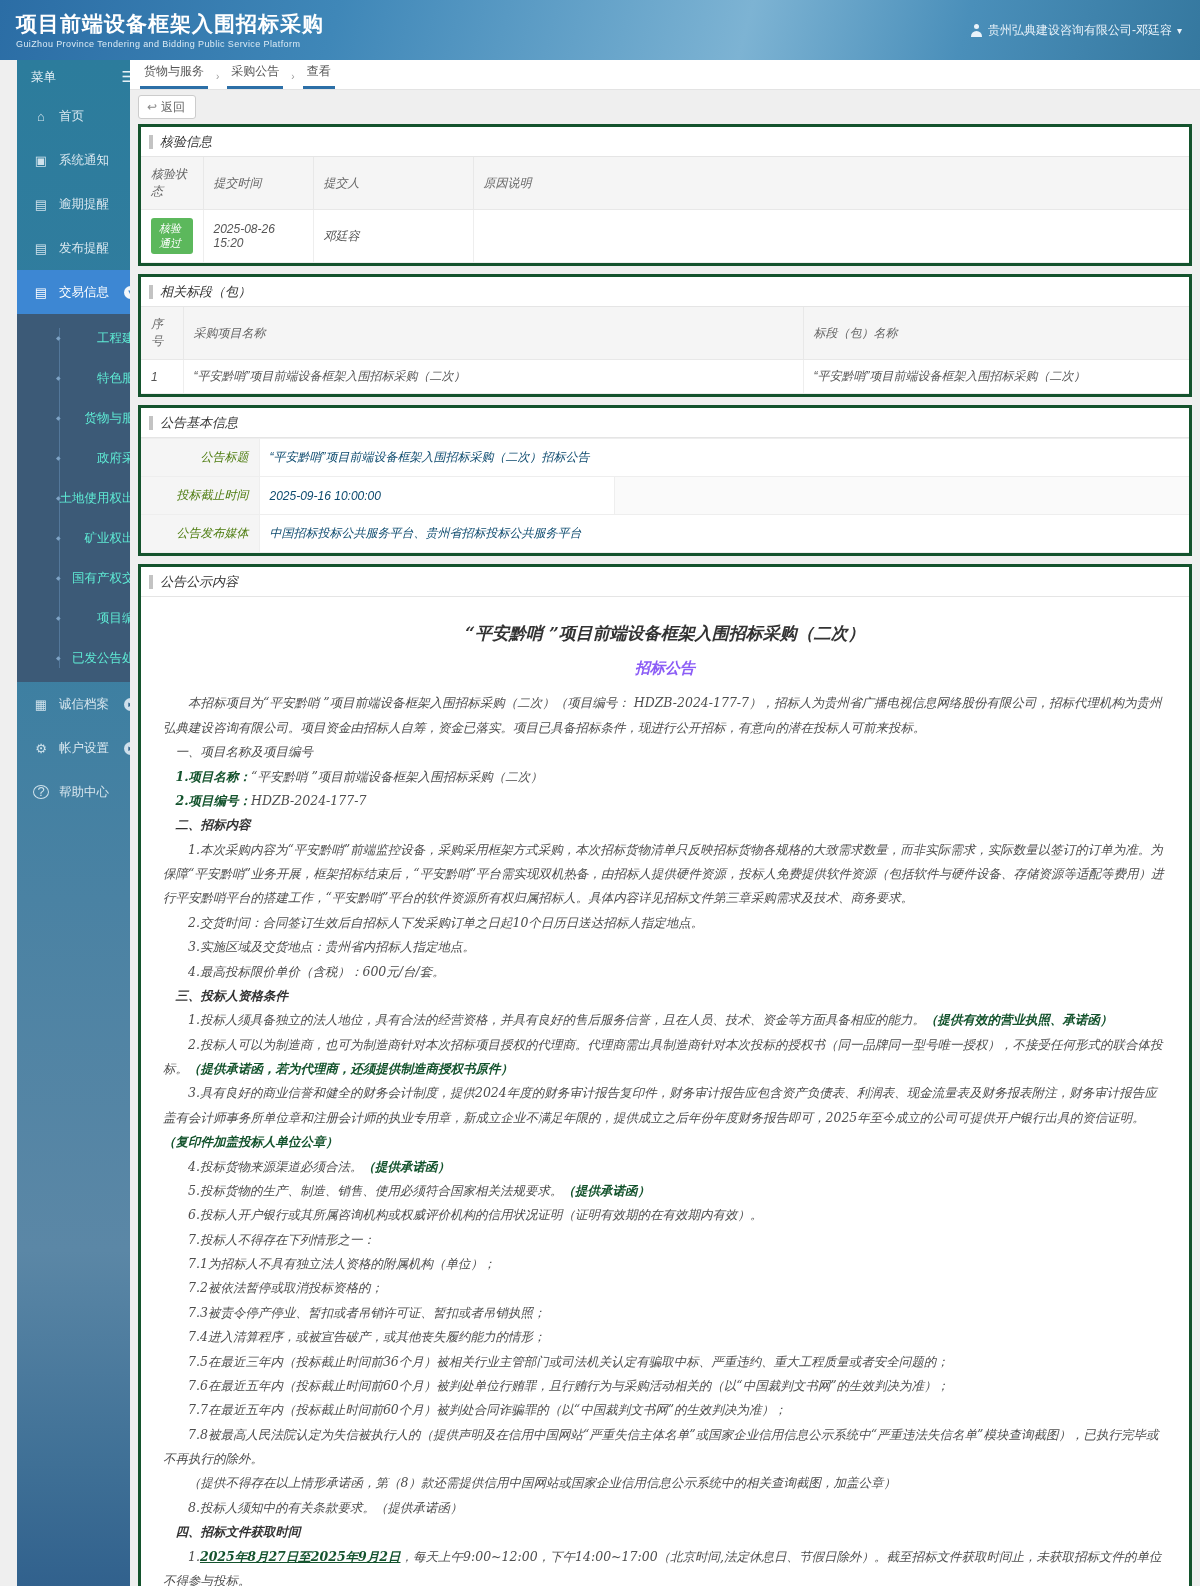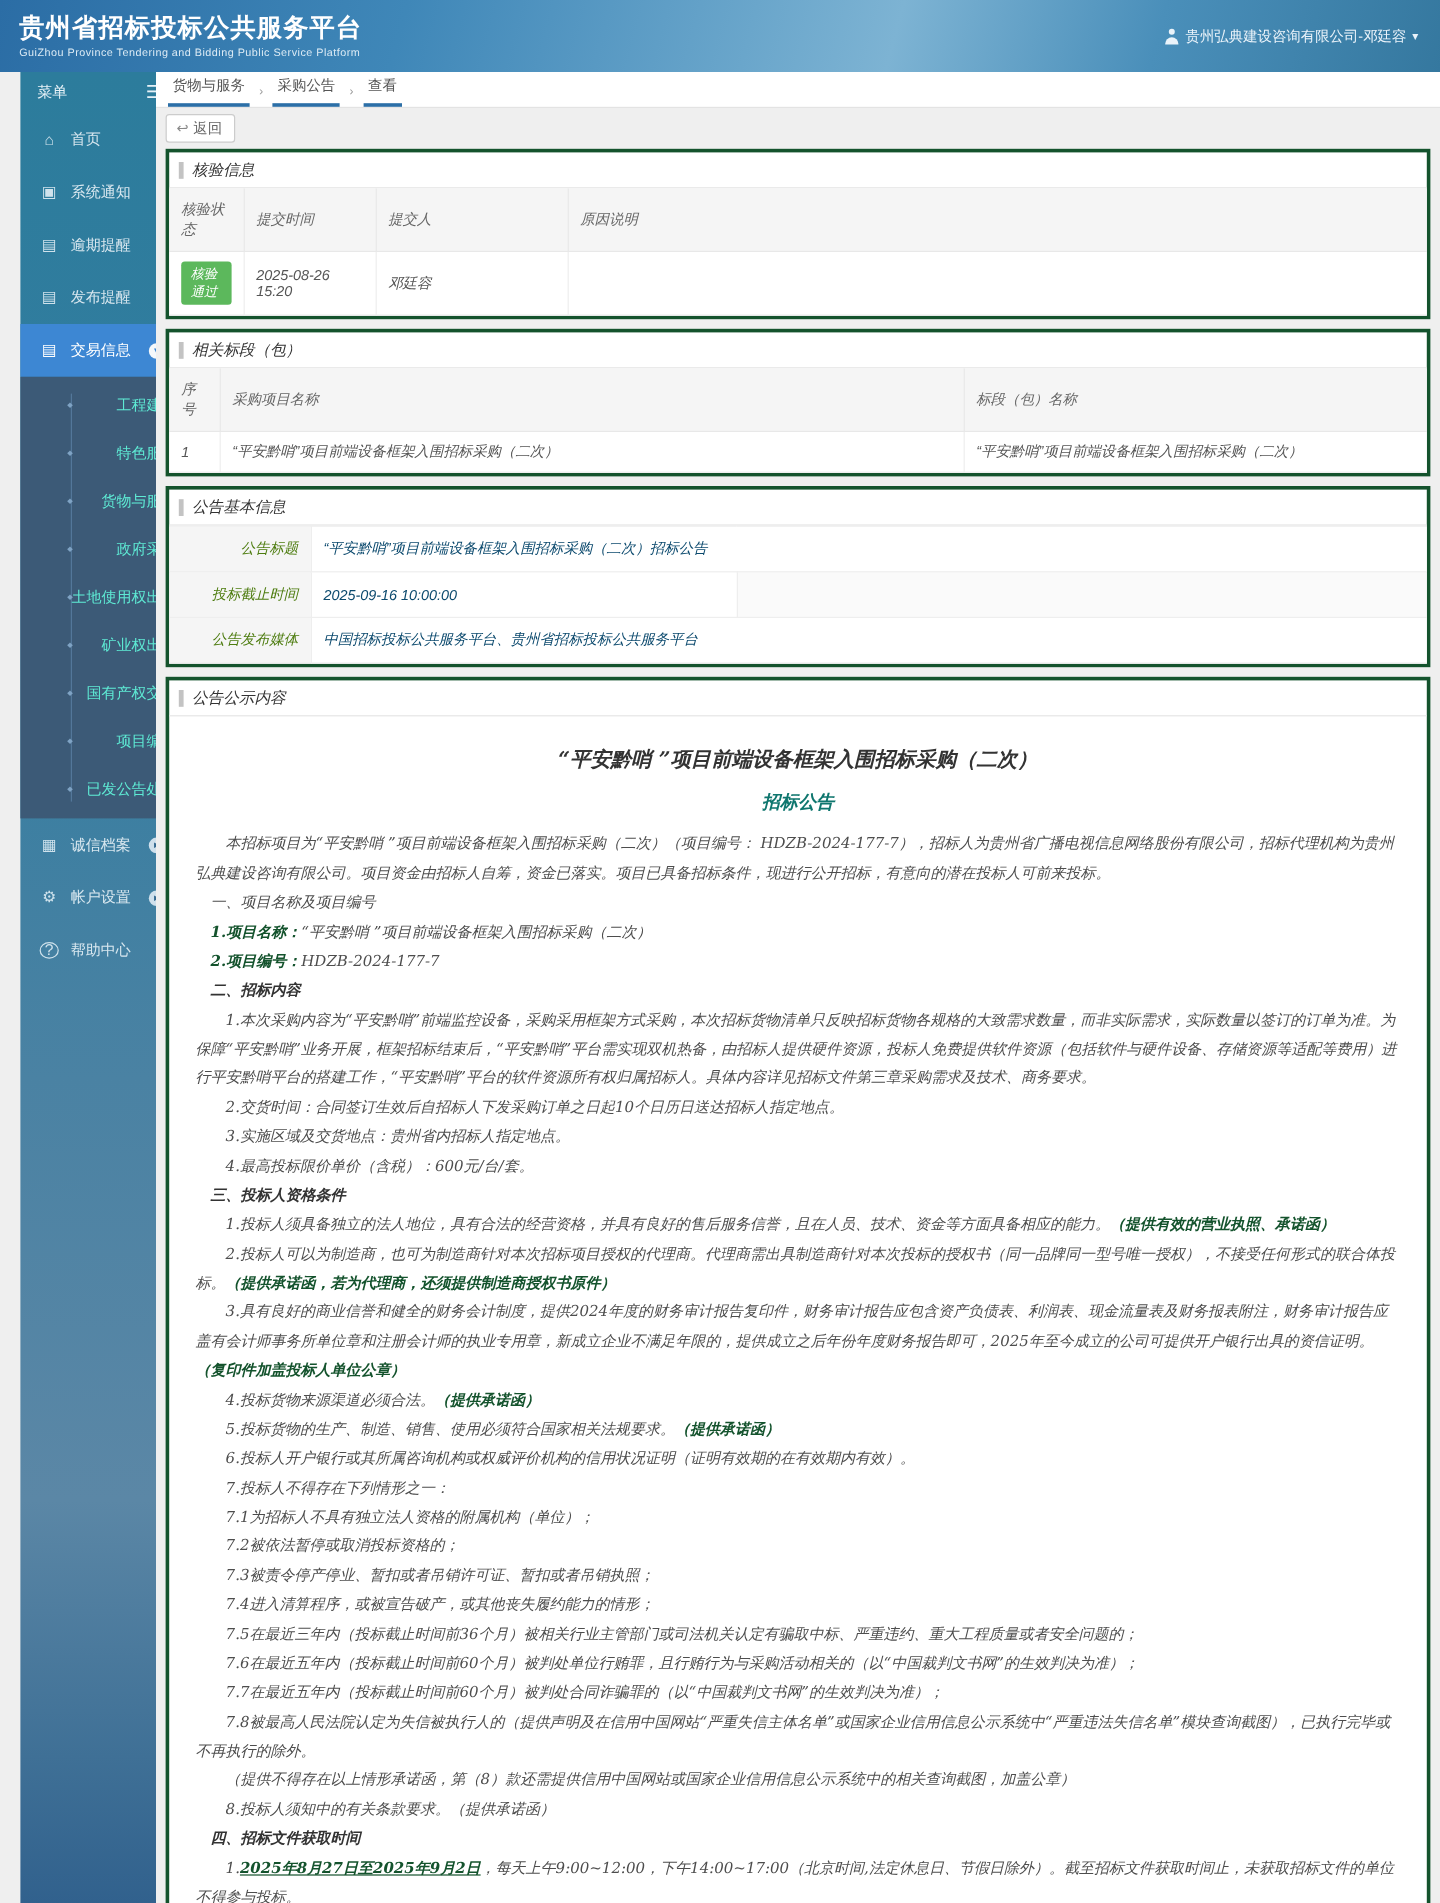--- a/index.html
+++ b/index.html
@@ -60,35 +60,35 @@
   .info-table { width:100%; border-collapse:collapse; font-size:12px; }
   .info-table td { border:1px solid #eee; padding:10px; }
   .info-table .lbl { width:118px; background:#f5f5f5; color:#4d7c0f; text-align:right; border-left:none; }
   .info-table .val { color:#0c4a6e; background:#fff; }
   .info-table .filler { background:#fafafa; border-right:none; }
   .info-table td:last-child { border-right:none; }
 
   
   .doc-wrap { padding:14px 22px 60px; font-family:"DejaVu Serif","Liberation Serif",serif; font-size:12.5px; color:#4d4d4d; line-height:1.95; }
   .d-t1 { text-align:center; font-size:17px; font-weight:bold; color:#333; margin:6px 0 4px; }
-  .d-t2 { text-align:center; font-size:15px; font-weight:bold; color:#0f766e; margin:2px 0 8px; }
+  .d-t2 { text-align:center; font-size:15px; font-weight:bold; color:#8b5cf6; margin:2px 0 8px; }
   .d-h  { font-weight:bold; color:#333; text-indent:1em; }
   .d-p  { text-indent:2em; }
   .d-p1 { text-indent:1em; }
   .doc-wrap .b { font-weight:bold; color:#14532d; }
   .doc-wrap .u { text-decoration:underline; }
 </style>
 </head>
 <body>
 
 <div class="app">
 
   <div class="top-header">
     <div class="brand">
-      <div class="brand-title">贵州省招标投标公共服务平台</div>
+      <div class="brand-title">项目前端设备框架入围招标采购</div>
       <div class="brand-sub">GuiZhou Province Tendering and Bidding Public Service Platform</div>
     </div>
     <div class="user-area">
       <span class="person-icon"></span>
       <span>贵州弘典建设咨询有限公司-邓廷容</span>
       <span class="caret">▾</span>
     </div>
   </div>
 
   <div class="sidebar">

